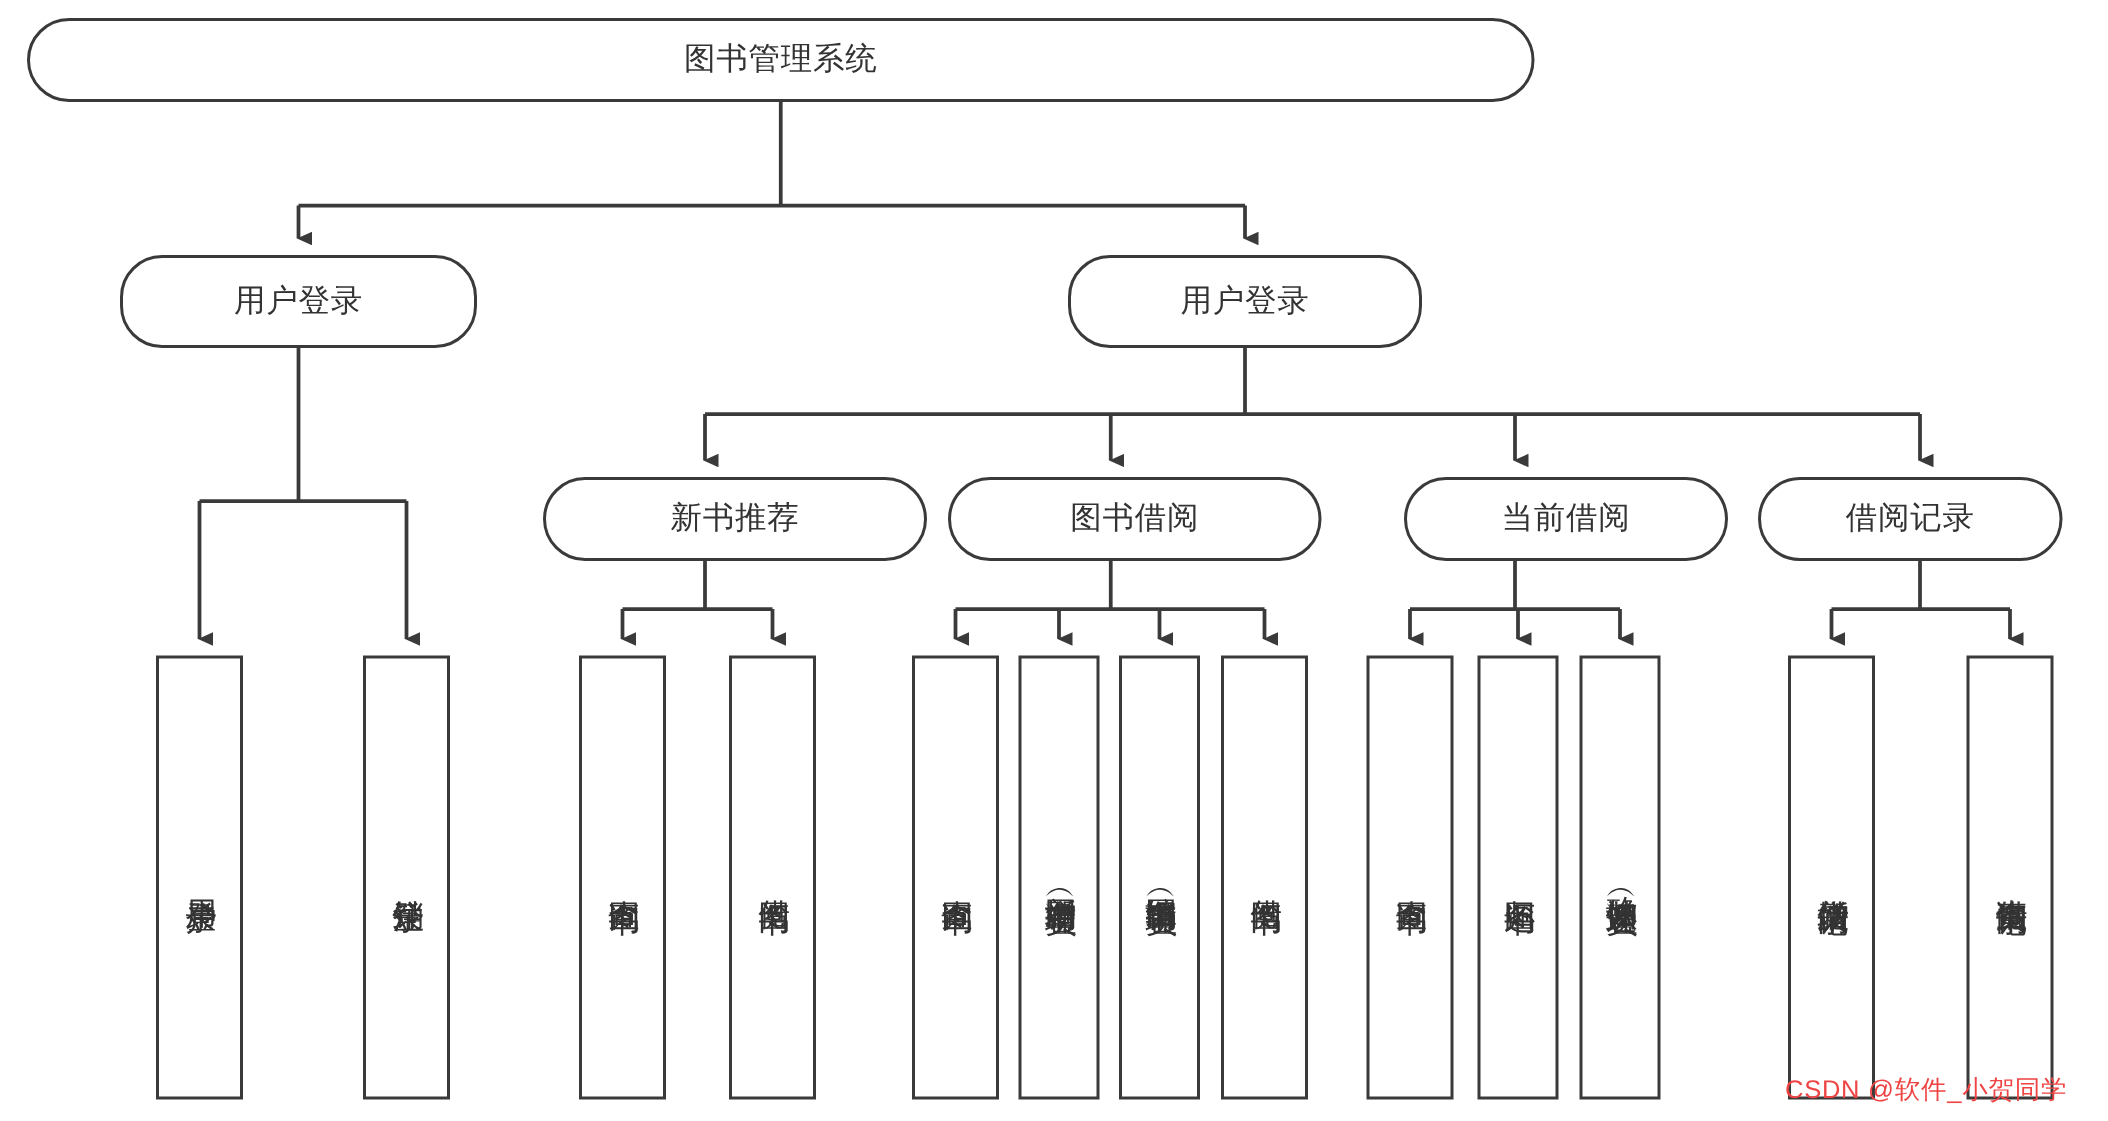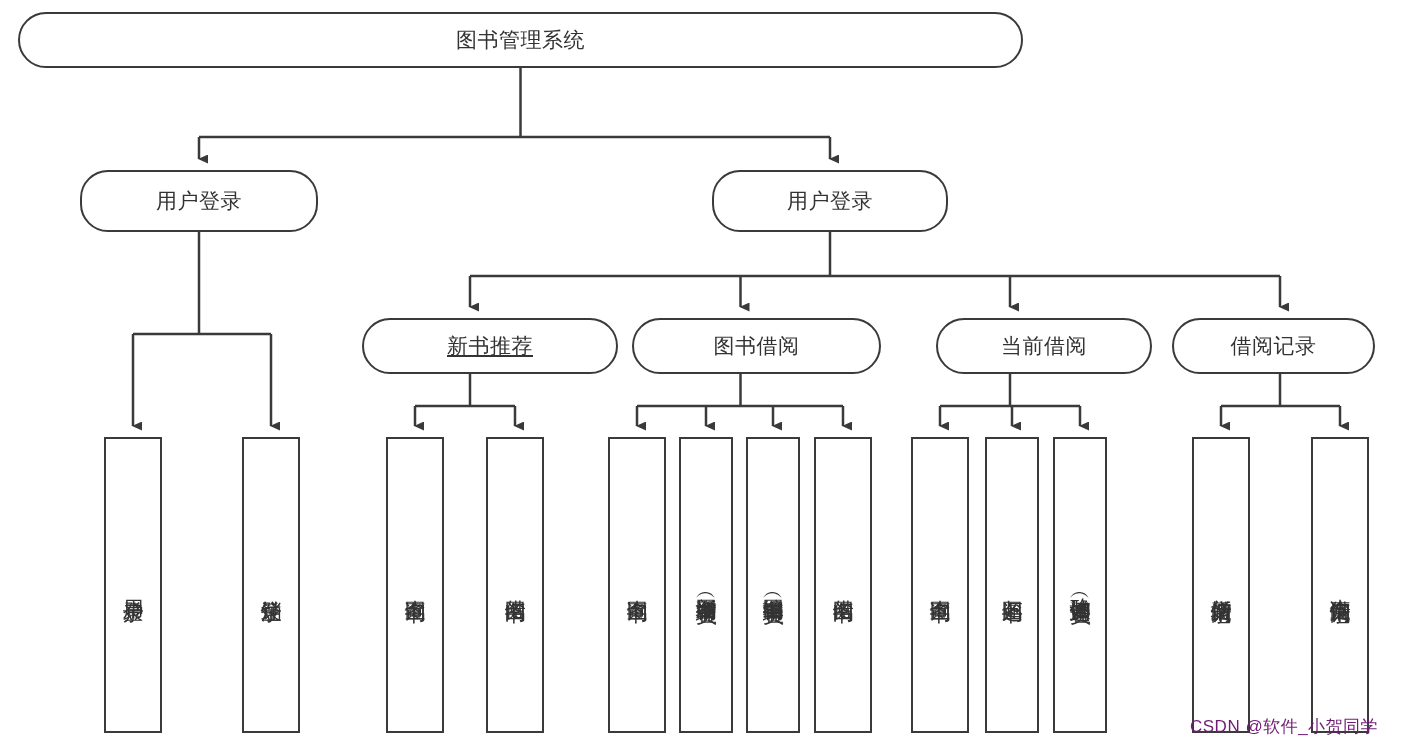--- a/index.html
+++ b/index.html
@@ -116,21 +116,21 @@
   <div id="node-layer">
       <div class="node horiz" style="left: 18px; top: 12px; width: 1005px; height: 56px;">
         <span class="nlabel">图书管理系统</span>
       </div>
       <div class="node horiz" style="left: 80px; top: 170px; width: 238px; height: 62px;">
         <span class="nlabel">用户登录</span>
       </div>
       <div class="node horiz" style="left: 712px; top: 170px; width: 236px; height: 62px;">
         <span class="nlabel">用户登录</span>
       </div>
-      <div class="node horiz" style="left: 362px; top: 318px; width: 256px; height: 56px; text-decoration: underline;">
+      <div class="node horiz" style="left: 362px; top: 318px; width: 256px; height: 56px;">
         <span class="nlabel">新书推荐</span>
       </div>
       <div class="node horiz" style="left: 632px; top: 318px; width: 249px; height: 56px;">
         <span class="nlabel">图书借阅</span>
       </div>
       <div class="node horiz" style="left: 936px; top: 318px; width: 216px; height: 56px;">
         <span class="nlabel">当前借阅</span>
       </div>
       <div class="node horiz" style="left: 1172px; top: 318px; width: 203px; height: 56px;">
         <span class="nlabel">借阅记录</span>
@@ -169,14 +169,14 @@
         <span class="nlabel">确认归还（管理员）</span>
       </div>
       <div class="node vert" style="left: 1192px; top: 437px; width: 58px; height: 296px;">
         <span class="nlabel">新增借阅记录</span>
       </div>
       <div class="node vert" style="left: 1311px; top: 437px; width: 58px; height: 296px;">
         <span class="nlabel">查询借阅记录</span>
       </div>
     </div>
 
-  <div class="watermark" style="left: 1190px; top: 715px; color: #701a75;">CSDN @软件_小贺同学</div>
+  <div class="watermark" style="left: 1190px; top: 715px; color: #ef4444;">CSDN @软件_小贺同学</div>
 </div>
 
 </body></html>

